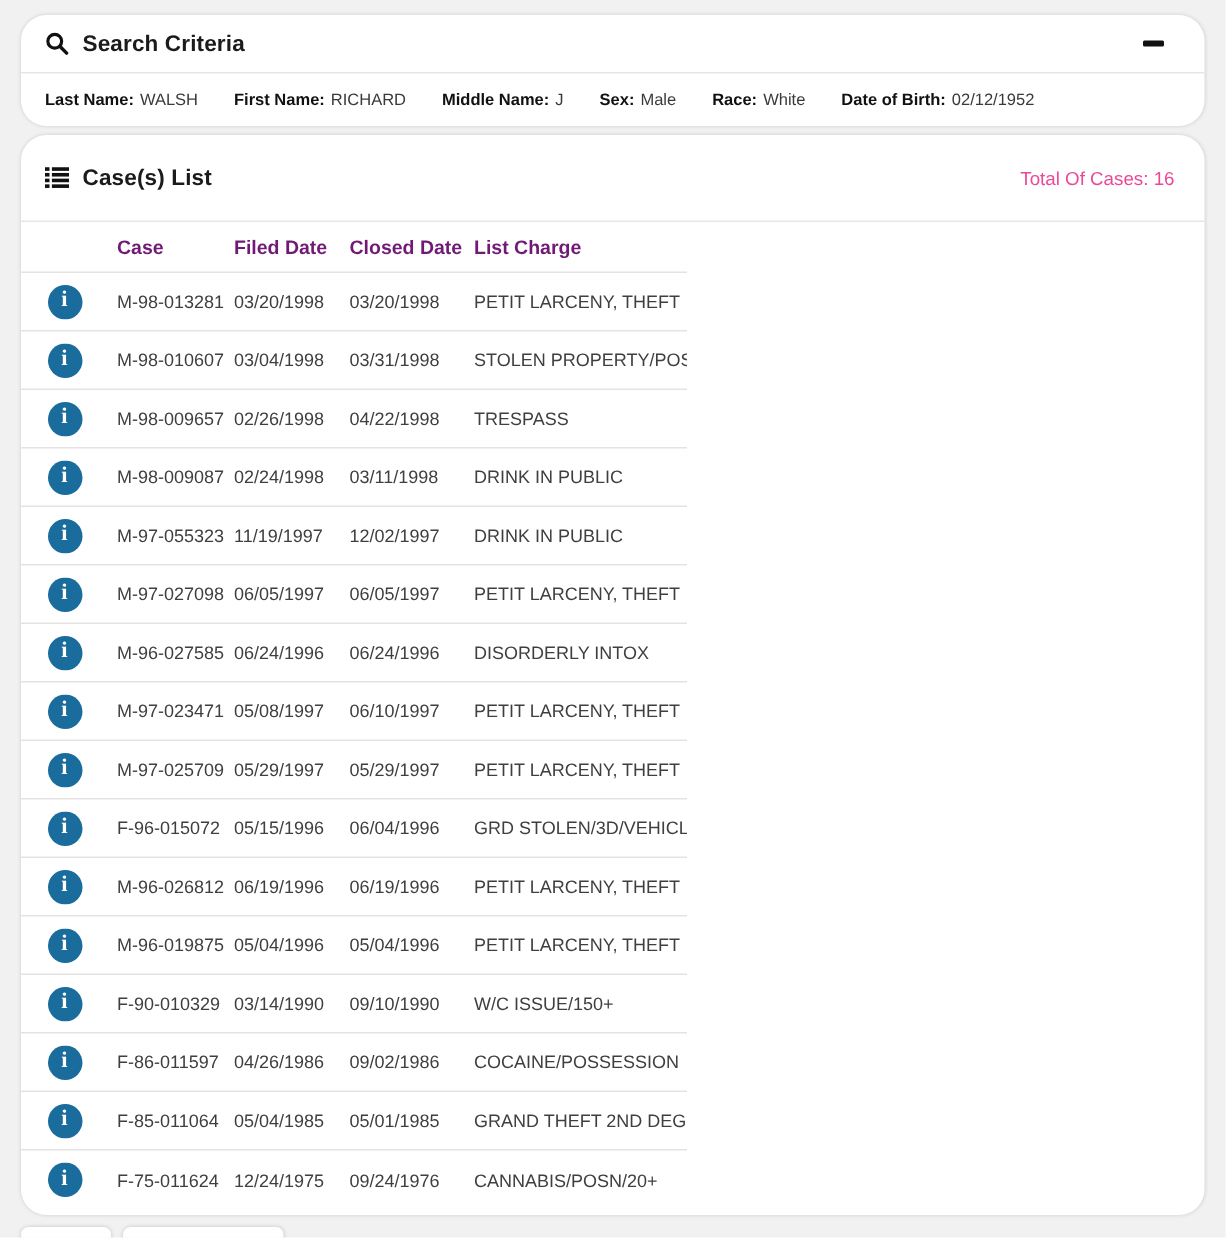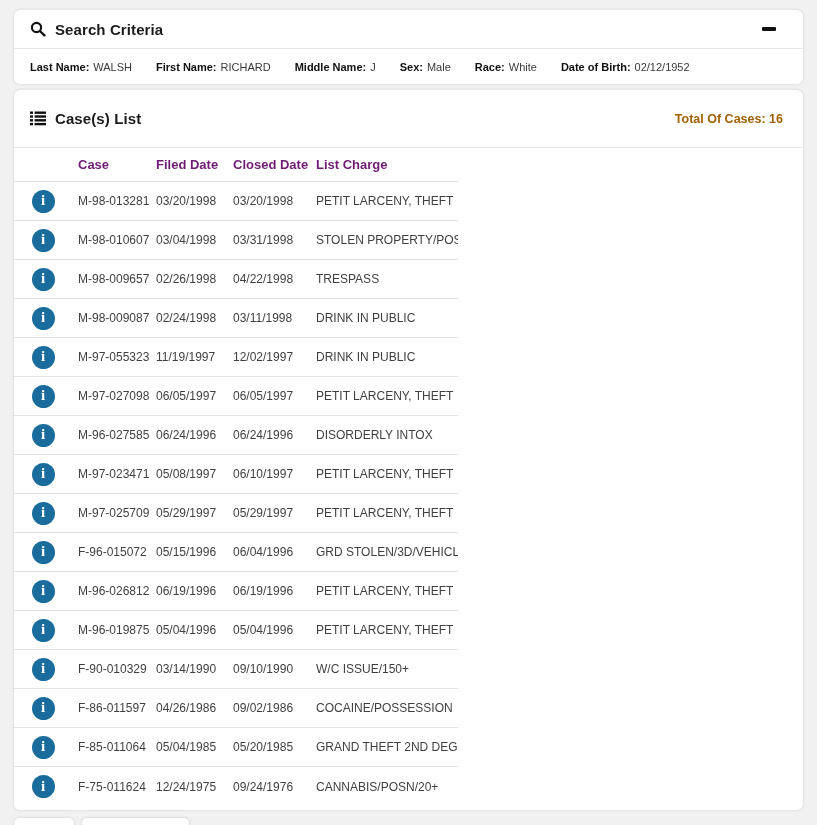--- a/index.html
+++ b/index.html
@@ -8,21 +8,21 @@
     width: 817px; height: 825px;
     background: #f1f1f1;
     font-family: "Liberation Sans", sans-serif;
     color: #1b1b1b;
     overflow: hidden;
   }
   .page { padding: 10px 14px 0 14px; }
 
   .card {
     background: #fff;
-    border-radius: 6px;
+    border-radius: 17px;
     box-shadow: 0 0 3px rgba(0,0,0,.14);
   }
 
   
   .card-header {
     display: flex; align-items: center;
     padding: 9px 16px;
     border-bottom: 1px solid #e6e6e6;
     min-height: 36px;
   }
@@ -49,21 +49,21 @@
     white-space: nowrap;
   }
   .criteria-field { color: #3a3a3a; }
   .criteria-field b { color: #111; font-weight: 700; margin-right: 4px; }
 
   
   .case-card { margin-top: 6px; padding-bottom: 4px; }
   .case-card .card-header { min-height: 33px; padding: 20px 16px; }
   .total-label {
     margin-left: auto;
-    font-size: 12.5px; font-weight: 700; color: #a16207;
+    font-size: 12.5px; font-weight: 400; color: #ec4899;
     margin-right: 4px;
   }
 
   .case-table { width: 444px; }
   .t-row {
     display: grid;
     grid-template-columns: 64px 78px 77px 83px 142px;
     align-items: center;
     border-bottom: 1px solid #e3e3e3;
   }
@@ -303,21 +303,21 @@
     <div class="t-cell">09/02/1986</div>
     <div class="t-cell">COCAINE/POSSESSION</div>
   </div>
 
   <div class="t-row">
     <div class="t-cell icon-cell">
       <button class="info-btn">i</button>
     </div>
     <div class="t-cell">F-85-011064</div>
     <div class="t-cell">05/04/1985</div>
-    <div class="t-cell">05/20/1985</div>
+    <div class="t-cell">05/01/1985</div>
     <div class="t-cell">GRAND THEFT 2ND DEG</div>
   </div>
 
   <div class="t-row">
     <div class="t-cell icon-cell">
       <button class="info-btn">i</button>
     </div>
     <div class="t-cell">F-75-011624</div>
     <div class="t-cell">12/24/1975</div>
     <div class="t-cell">09/24/1976</div>

